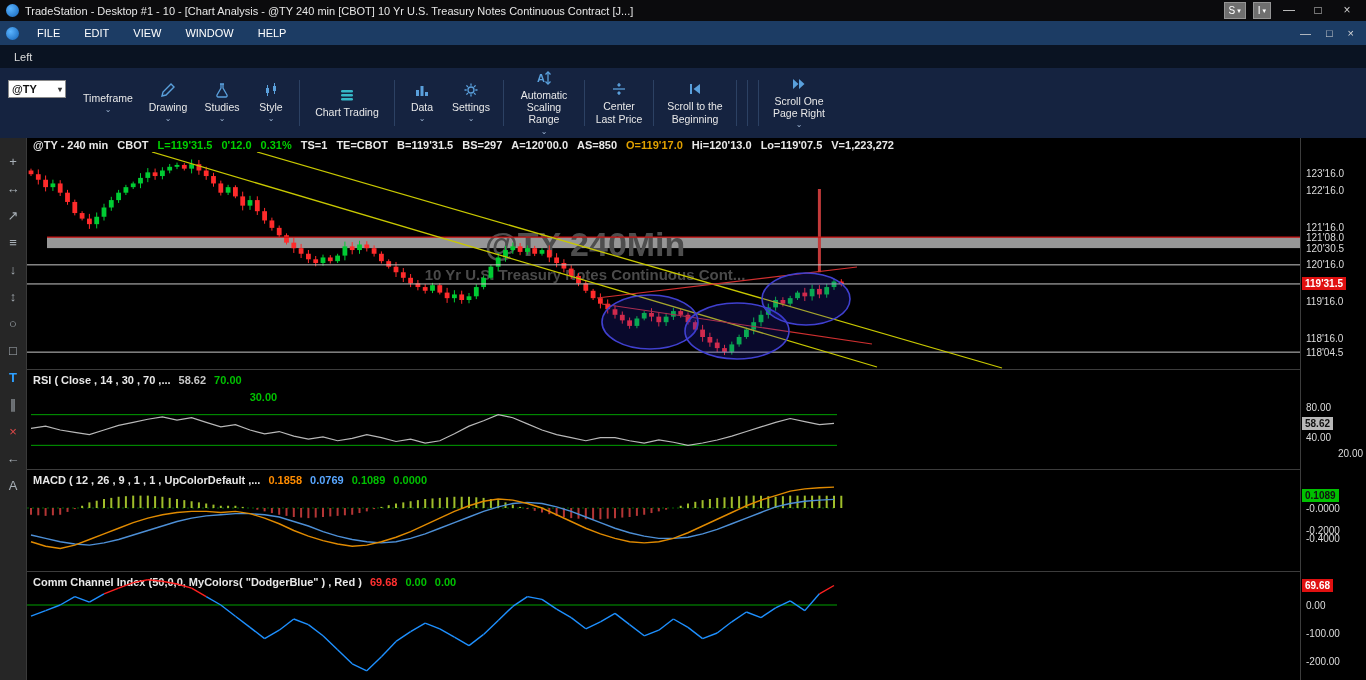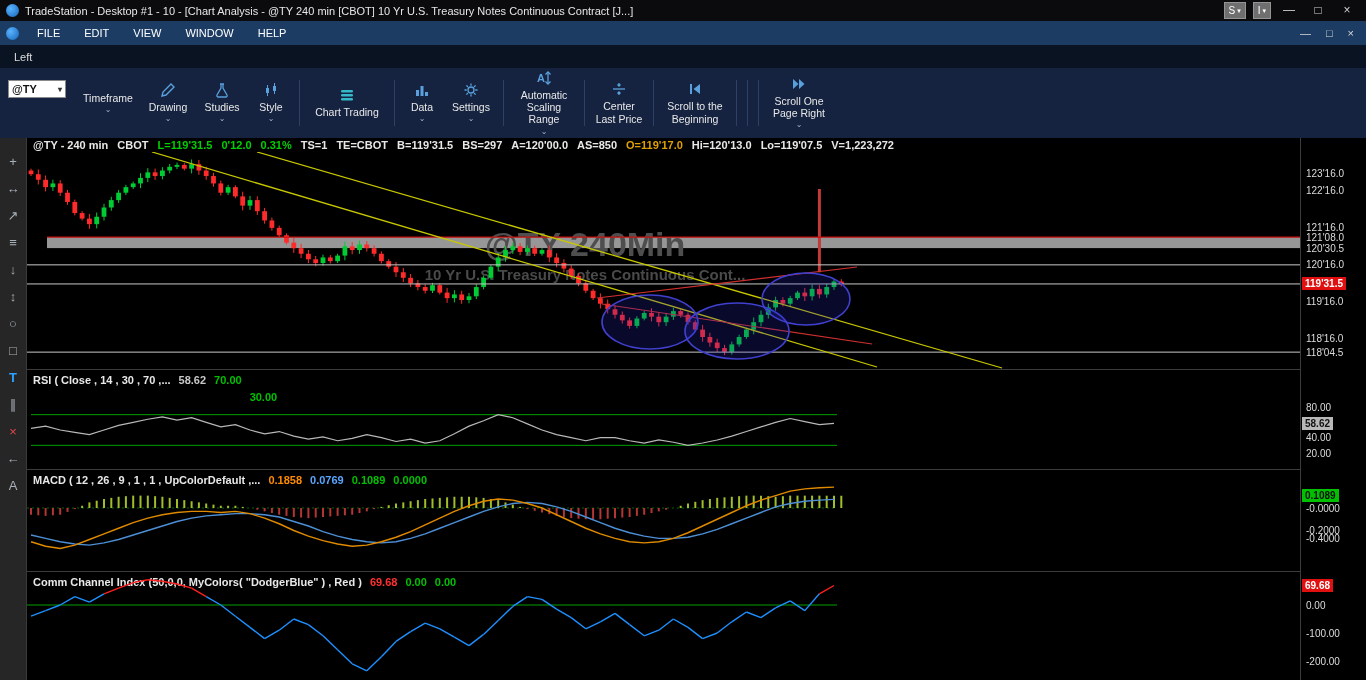--- a/index.html
+++ b/index.html
@@ -710,21 +710,21 @@
       <div class="axis-label" style="top: 83.35px;">121'16.0</div>
       <div class="axis-label" style="top: 92.6px;">121'08.0</div>
       <div class="axis-label" style="top: 103.589px;">120'30.5</div>
       <div class="axis-label" style="top: 120.35px;">120'16.0</div>
       <div class="axis-label" style="top: 157.35px;">119'16.0</div>
       <div class="axis-label" style="top: 194.35px;">118'16.0</div>
       <div class="axis-label" style="top: 207.633px;">118'04.5</div>
       <div class="axis-badge" style="top: 139.442px; background: rgb(224, 16, 16); color: rgb(255, 255, 255);">119'31.5</div>
       <div class="axis-label" style="top: 262.5px;">80.00</div>
       <div class="axis-label" style="top: 293.167px;">40.00</div>
-      <div class="axis-label" style="top: 308.5px;">20.00</div>
+      <div class="axis-label" style="top: 308.5px; margin-left: 32px;">20.00</div>
       <div class="axis-badge" style="top: 278.891px; background: rgb(184, 184, 184); color: rgb(17, 17, 17);">58.62</div>
       <div class="axis-label" style="top: 363.5px;">-0.0000</div>
       <div class="axis-label" style="top: 386px;">-0.2000</div>
       <div class="axis-label" style="top: 394px;">-0.4000</div>
       <div class="axis-badge" style="top: 351.249px; background: rgb(0, 192, 0); color: rgb(17, 17, 17);">0.1089</div>
       <div class="axis-label" style="top: 460.5px;">0.00</div>
       <div class="axis-label" style="top: 488.5px;">-100.00</div>
       <div class="axis-label" style="top: 516.5px;">-200.00</div>
       <div class="axis-badge" style="top: 440.99px; background: rgb(224, 16, 16); color: rgb(255, 255, 255);">69.68</div>
     </div>

